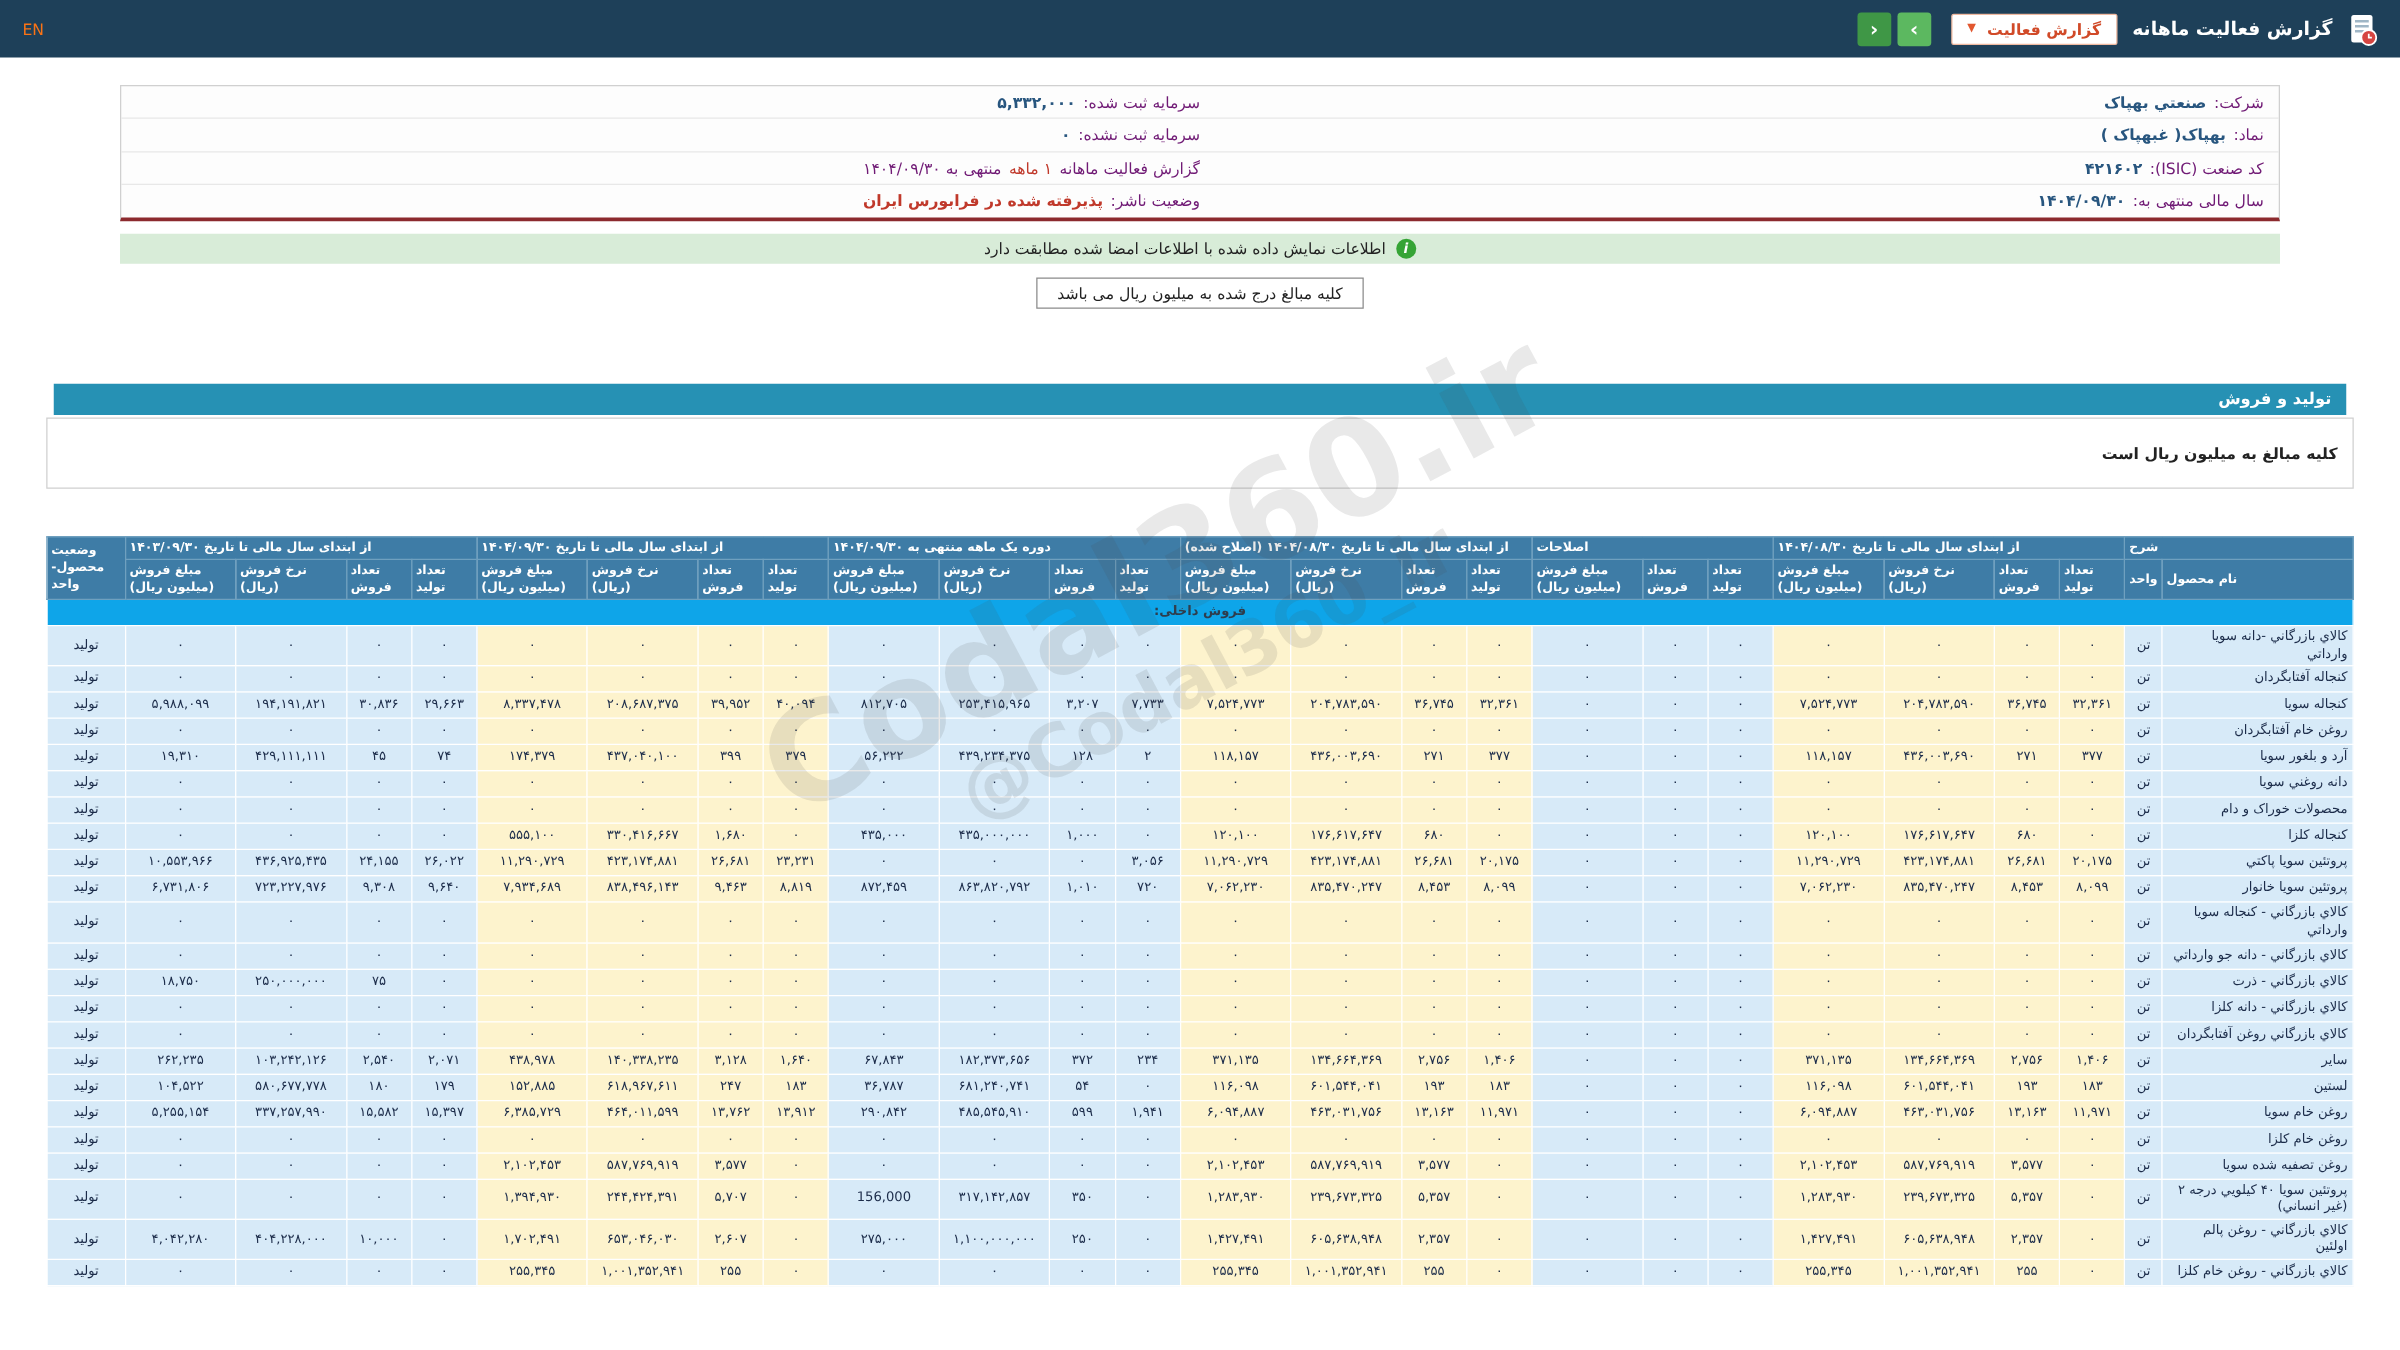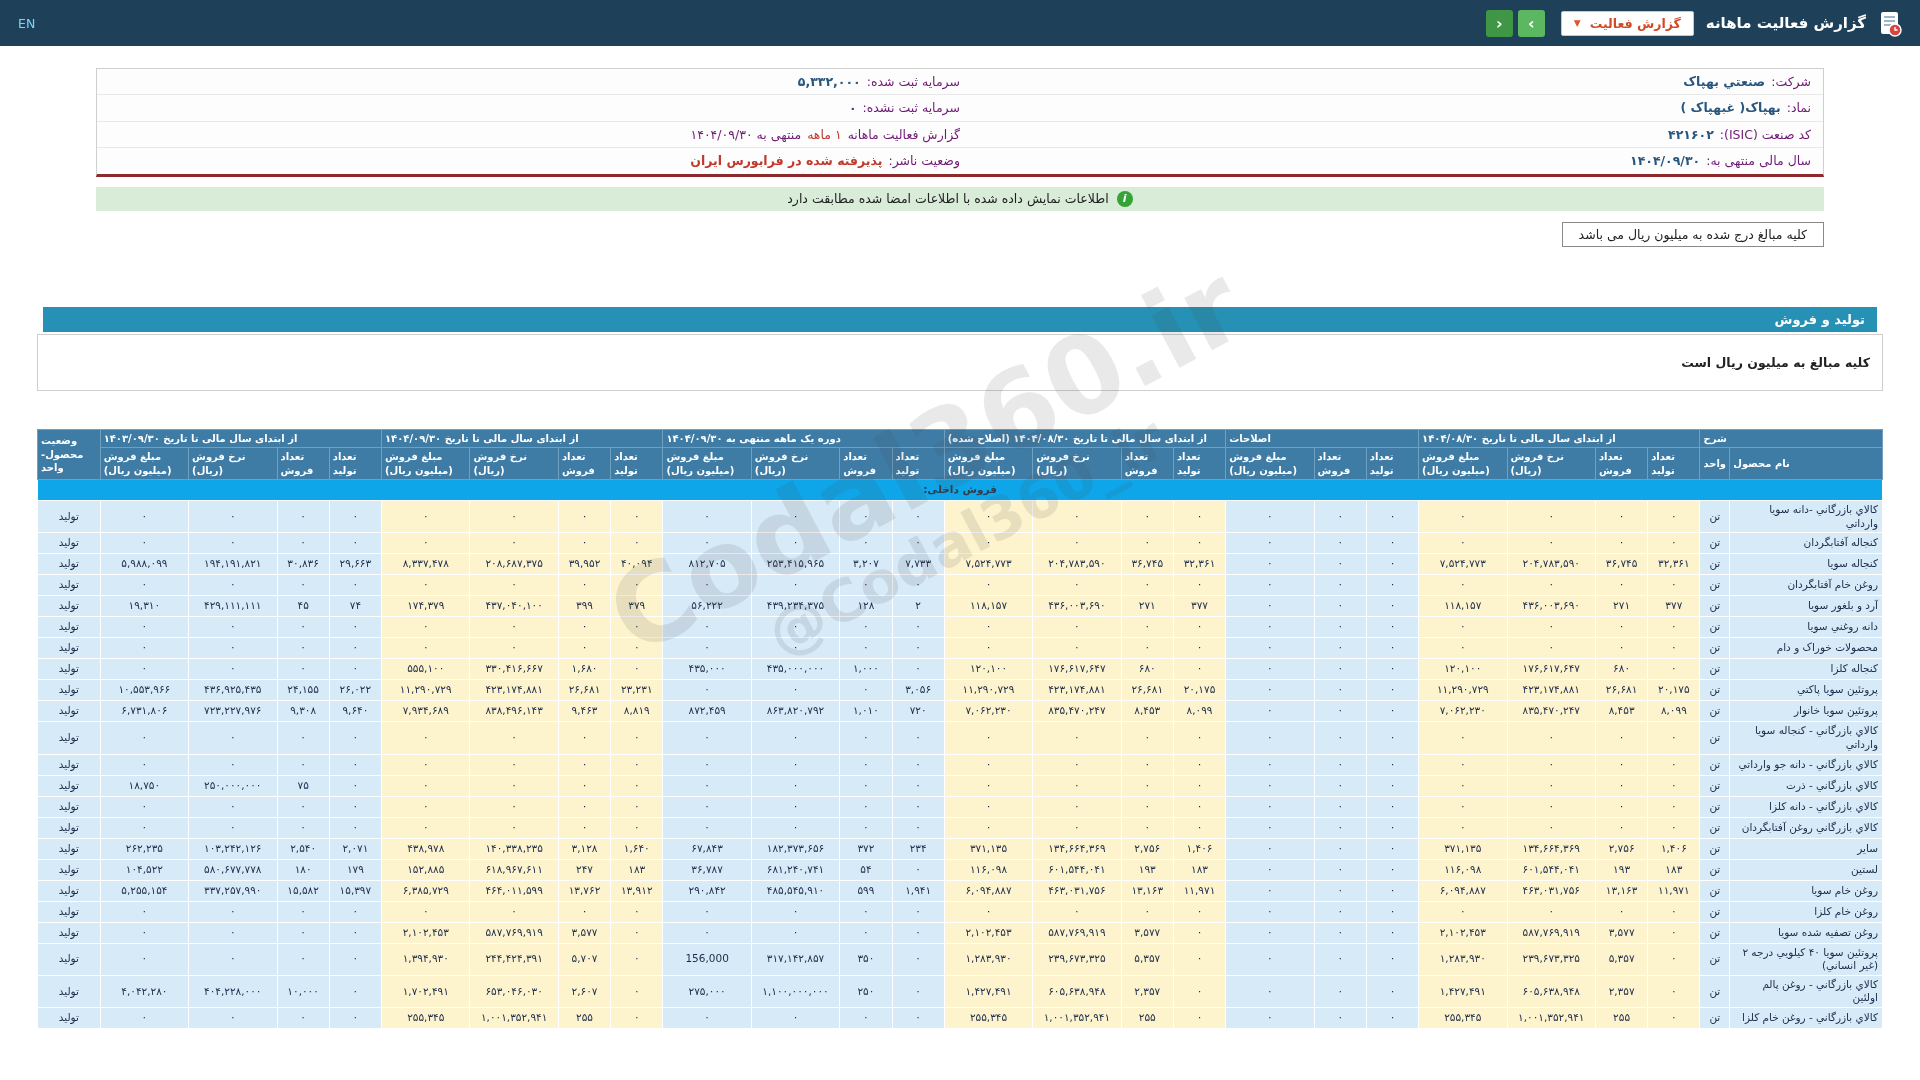--- a/index.html
+++ b/index.html
@@ -11,37 +11,37 @@
   .topbar-right { display:flex; align-items:center; gap:12px; }
   .topbar-title { color:#ffffff; font-size:15px; font-weight:bold; }
   .dropdown-btn { background:#ffffff; border:1px solid #f0b9a0; color:#d14a28; font-size:12.5px; font-weight:bold;
                   padding:4px 12px; border-radius:2px; display:flex; align-items:center; gap:9px; cursor:pointer; }
   .dropdown-caret { color:#e2572f; font-size:9px; }
   .nav-btns { display:flex; gap:5px; margin-right:4px; }
   .nav-btn { width:27px; height:27px; color:#fff; font-weight:bold; font-size:16px; display:flex; align-items:center;
              justify-content:center; border-radius:3px; cursor:pointer; }
   .nav-next { background:#5cb860; }
   .nav-prev { background:#3f9746; }
-  .lang-link { margin-right:auto; color:#7dd3fc; font-size:12.5px; cursor:pointer; direction:ltr; }
+  .lang-link { margin-right:auto; color:#f97316; font-size:12.5px; cursor:pointer; direction:ltr; }
 
   
   .company-panel { margin:22px 96px 0; border:1px solid #d0d0d0; border-bottom:3px solid #8c2a2e; font-size:12.5px; background:#fdfdfd; }
   .company-row { display:flex; border-bottom:1px solid #e8e8e8; padding:3px 12px; line-height:1.55; }
   .company-row:last-child { border-bottom:none; }
   .company-cell { width:50%; display:flex; gap:6px; align-items:baseline; }
   .company-label { color:#701a75; }
   .company-value { color:#28567f; font-weight:bold; }
   .red-text { color:#c0392b !important; }
 
   
   .signed-bar { margin:10px 96px 0; background:#d8ecd8; padding:4px 6px; display:flex; justify-content:center;
                 align-items:center; gap:8px; font-size:12.5px; color:#222222; }
   .info-icon { width:16px; height:16px; border-radius:50%; background:#35a435; color:#fff; font-size:11px; font-weight:bold;
                display:flex; align-items:center; justify-content:center; font-style:italic; }
-  .amounts-note-wrap { margin:11px 96px 0; text-align:right; }
+  .amounts-note-wrap { margin:11px 96px 0; text-align:center; }
   .amounts-note-box { display:inline-block; border:1px solid #8a8a8a; padding:4px 16px; font-size:12.5px; color:#222222; direction:rtl; }
 
   
   .section-bar { margin:60px 43px 0; background:#2691b4; color:#ffffff; font-weight:bold; font-size:13px; padding:5px 12px; }
   .amounts-row { margin:2px 37px 0; border:1px solid #cfcfcf; background:#ffffff; font-weight:bold; font-size:12.5px;
                  padding:20px 12px; color:#222222; }
 
   
   .report-table { margin:38px 37px 0; border-collapse:collapse; width:1846px; direction:rtl; border:1px solid #9fb8c9; }
   .report-table th { background:#3e7ca6; color:#ffffff; font-size:10px; font-weight:bold; border:1px solid #6fa0bf;

